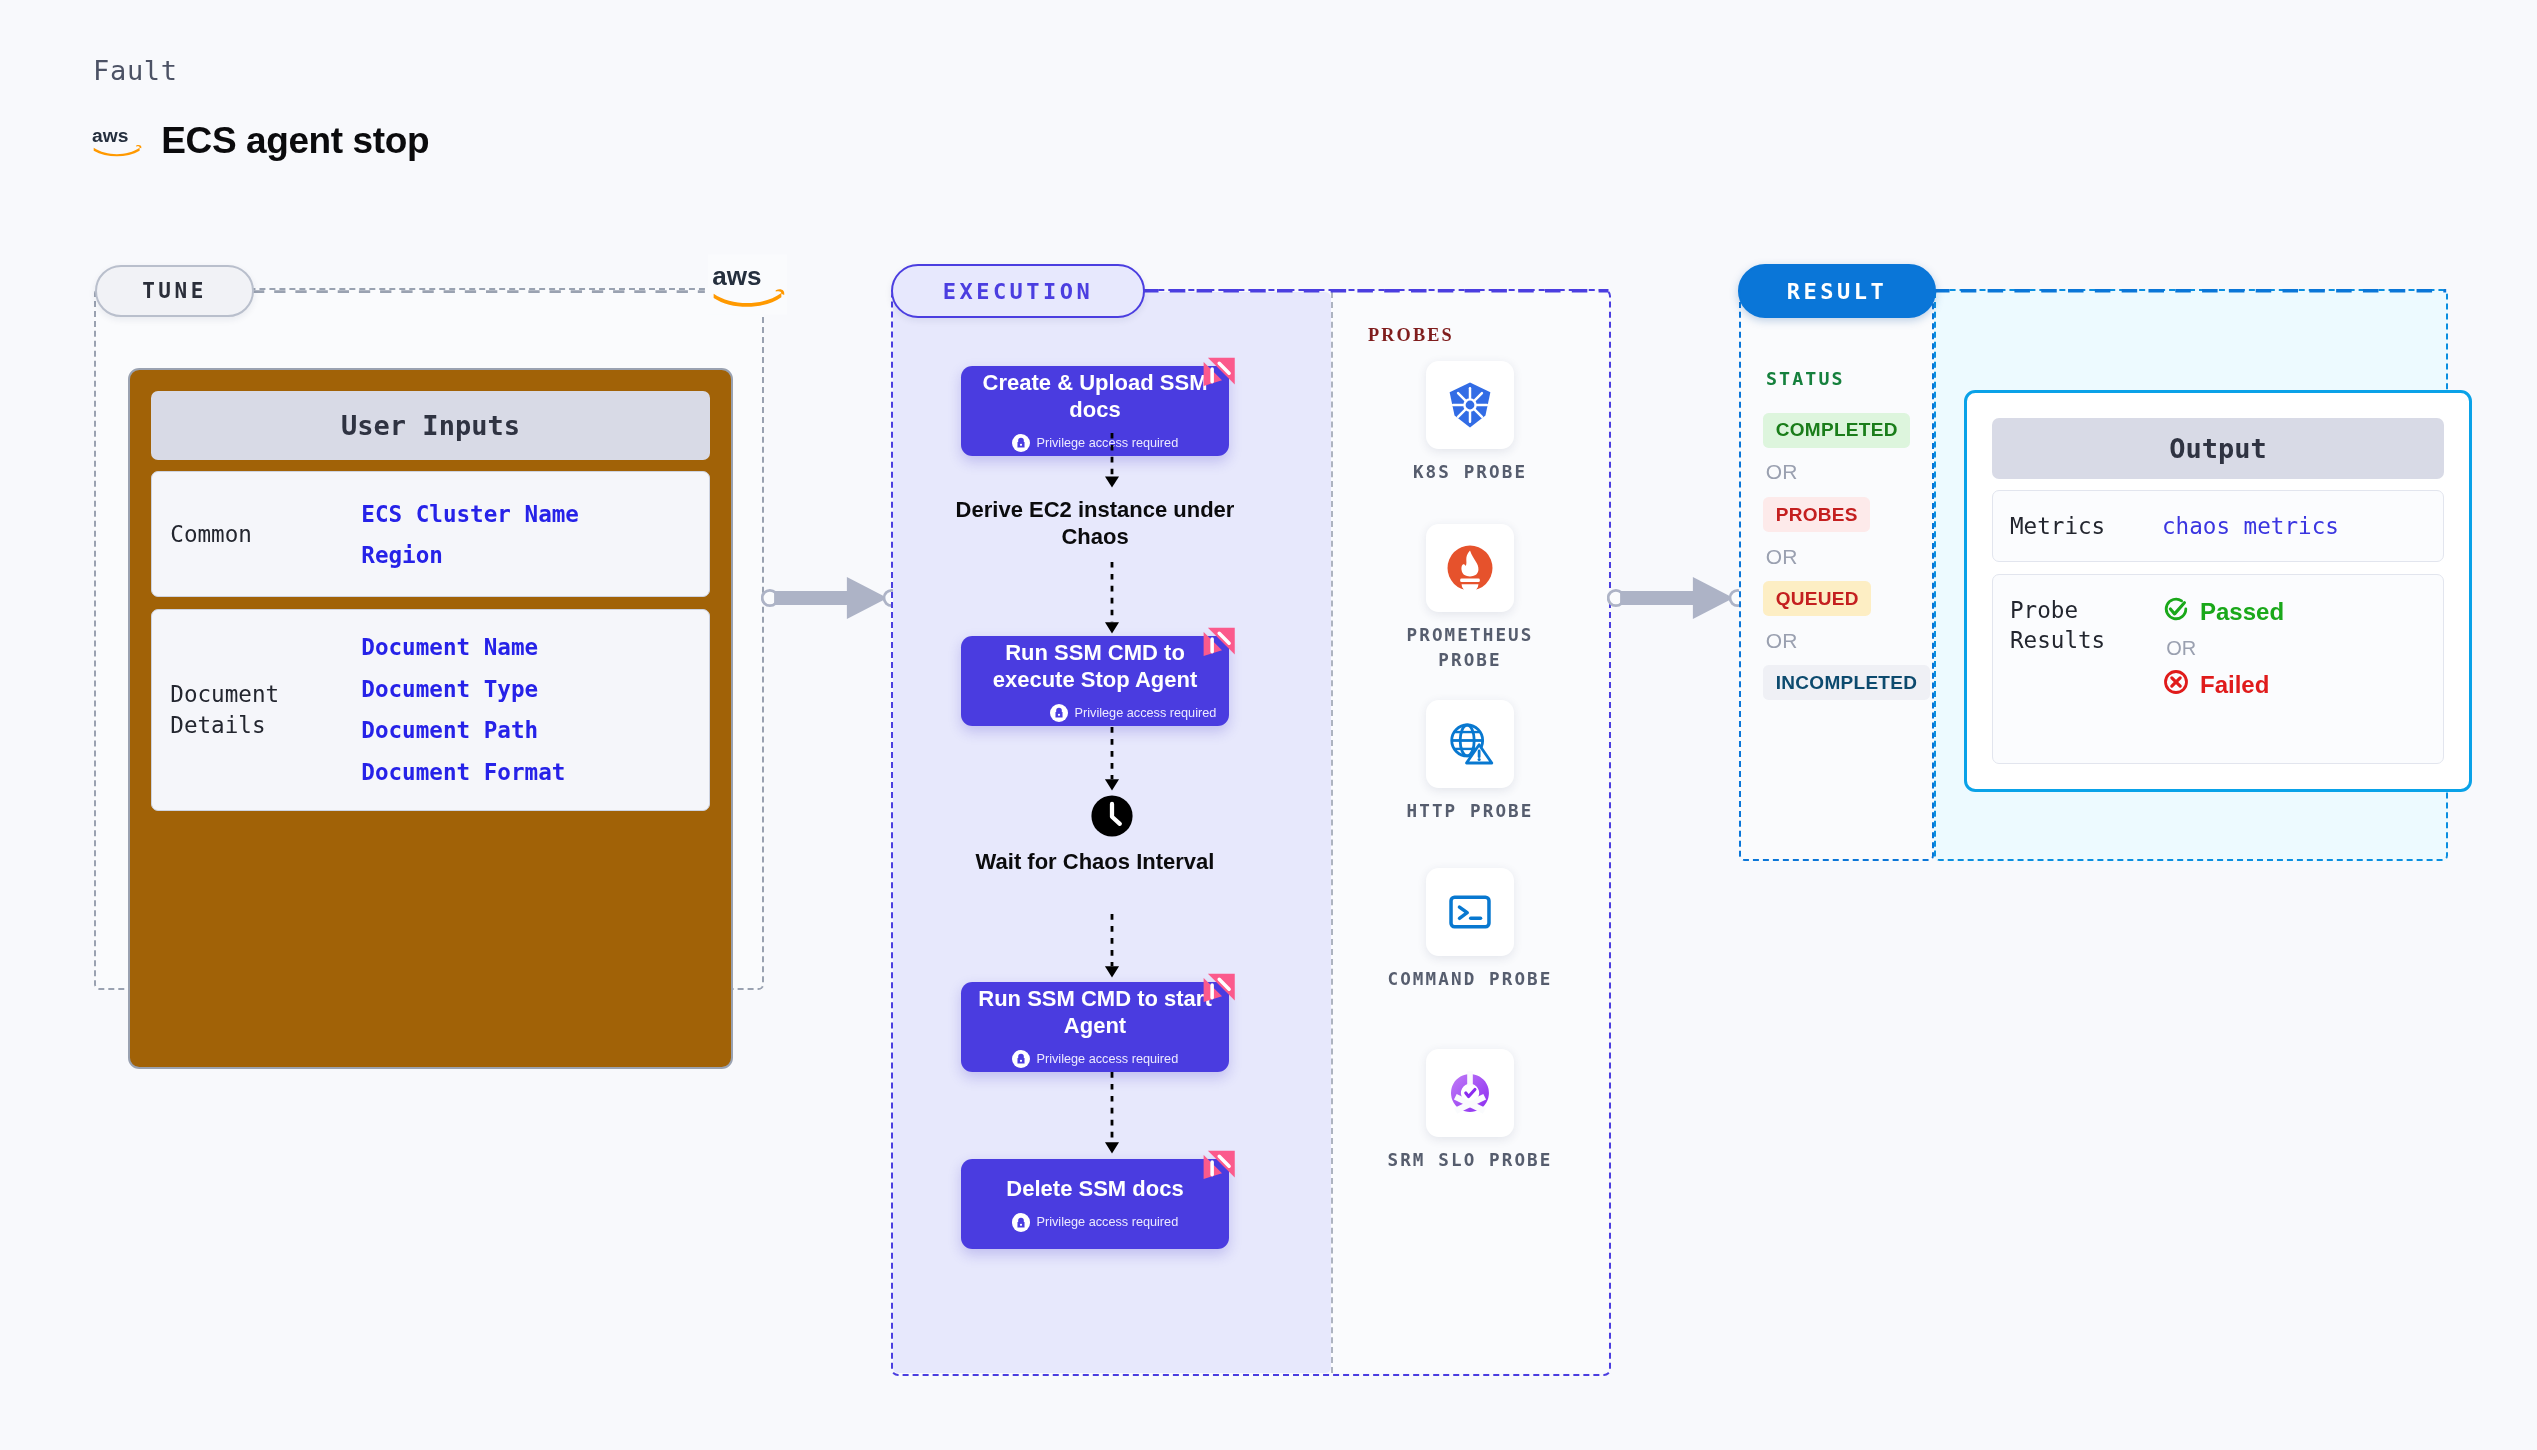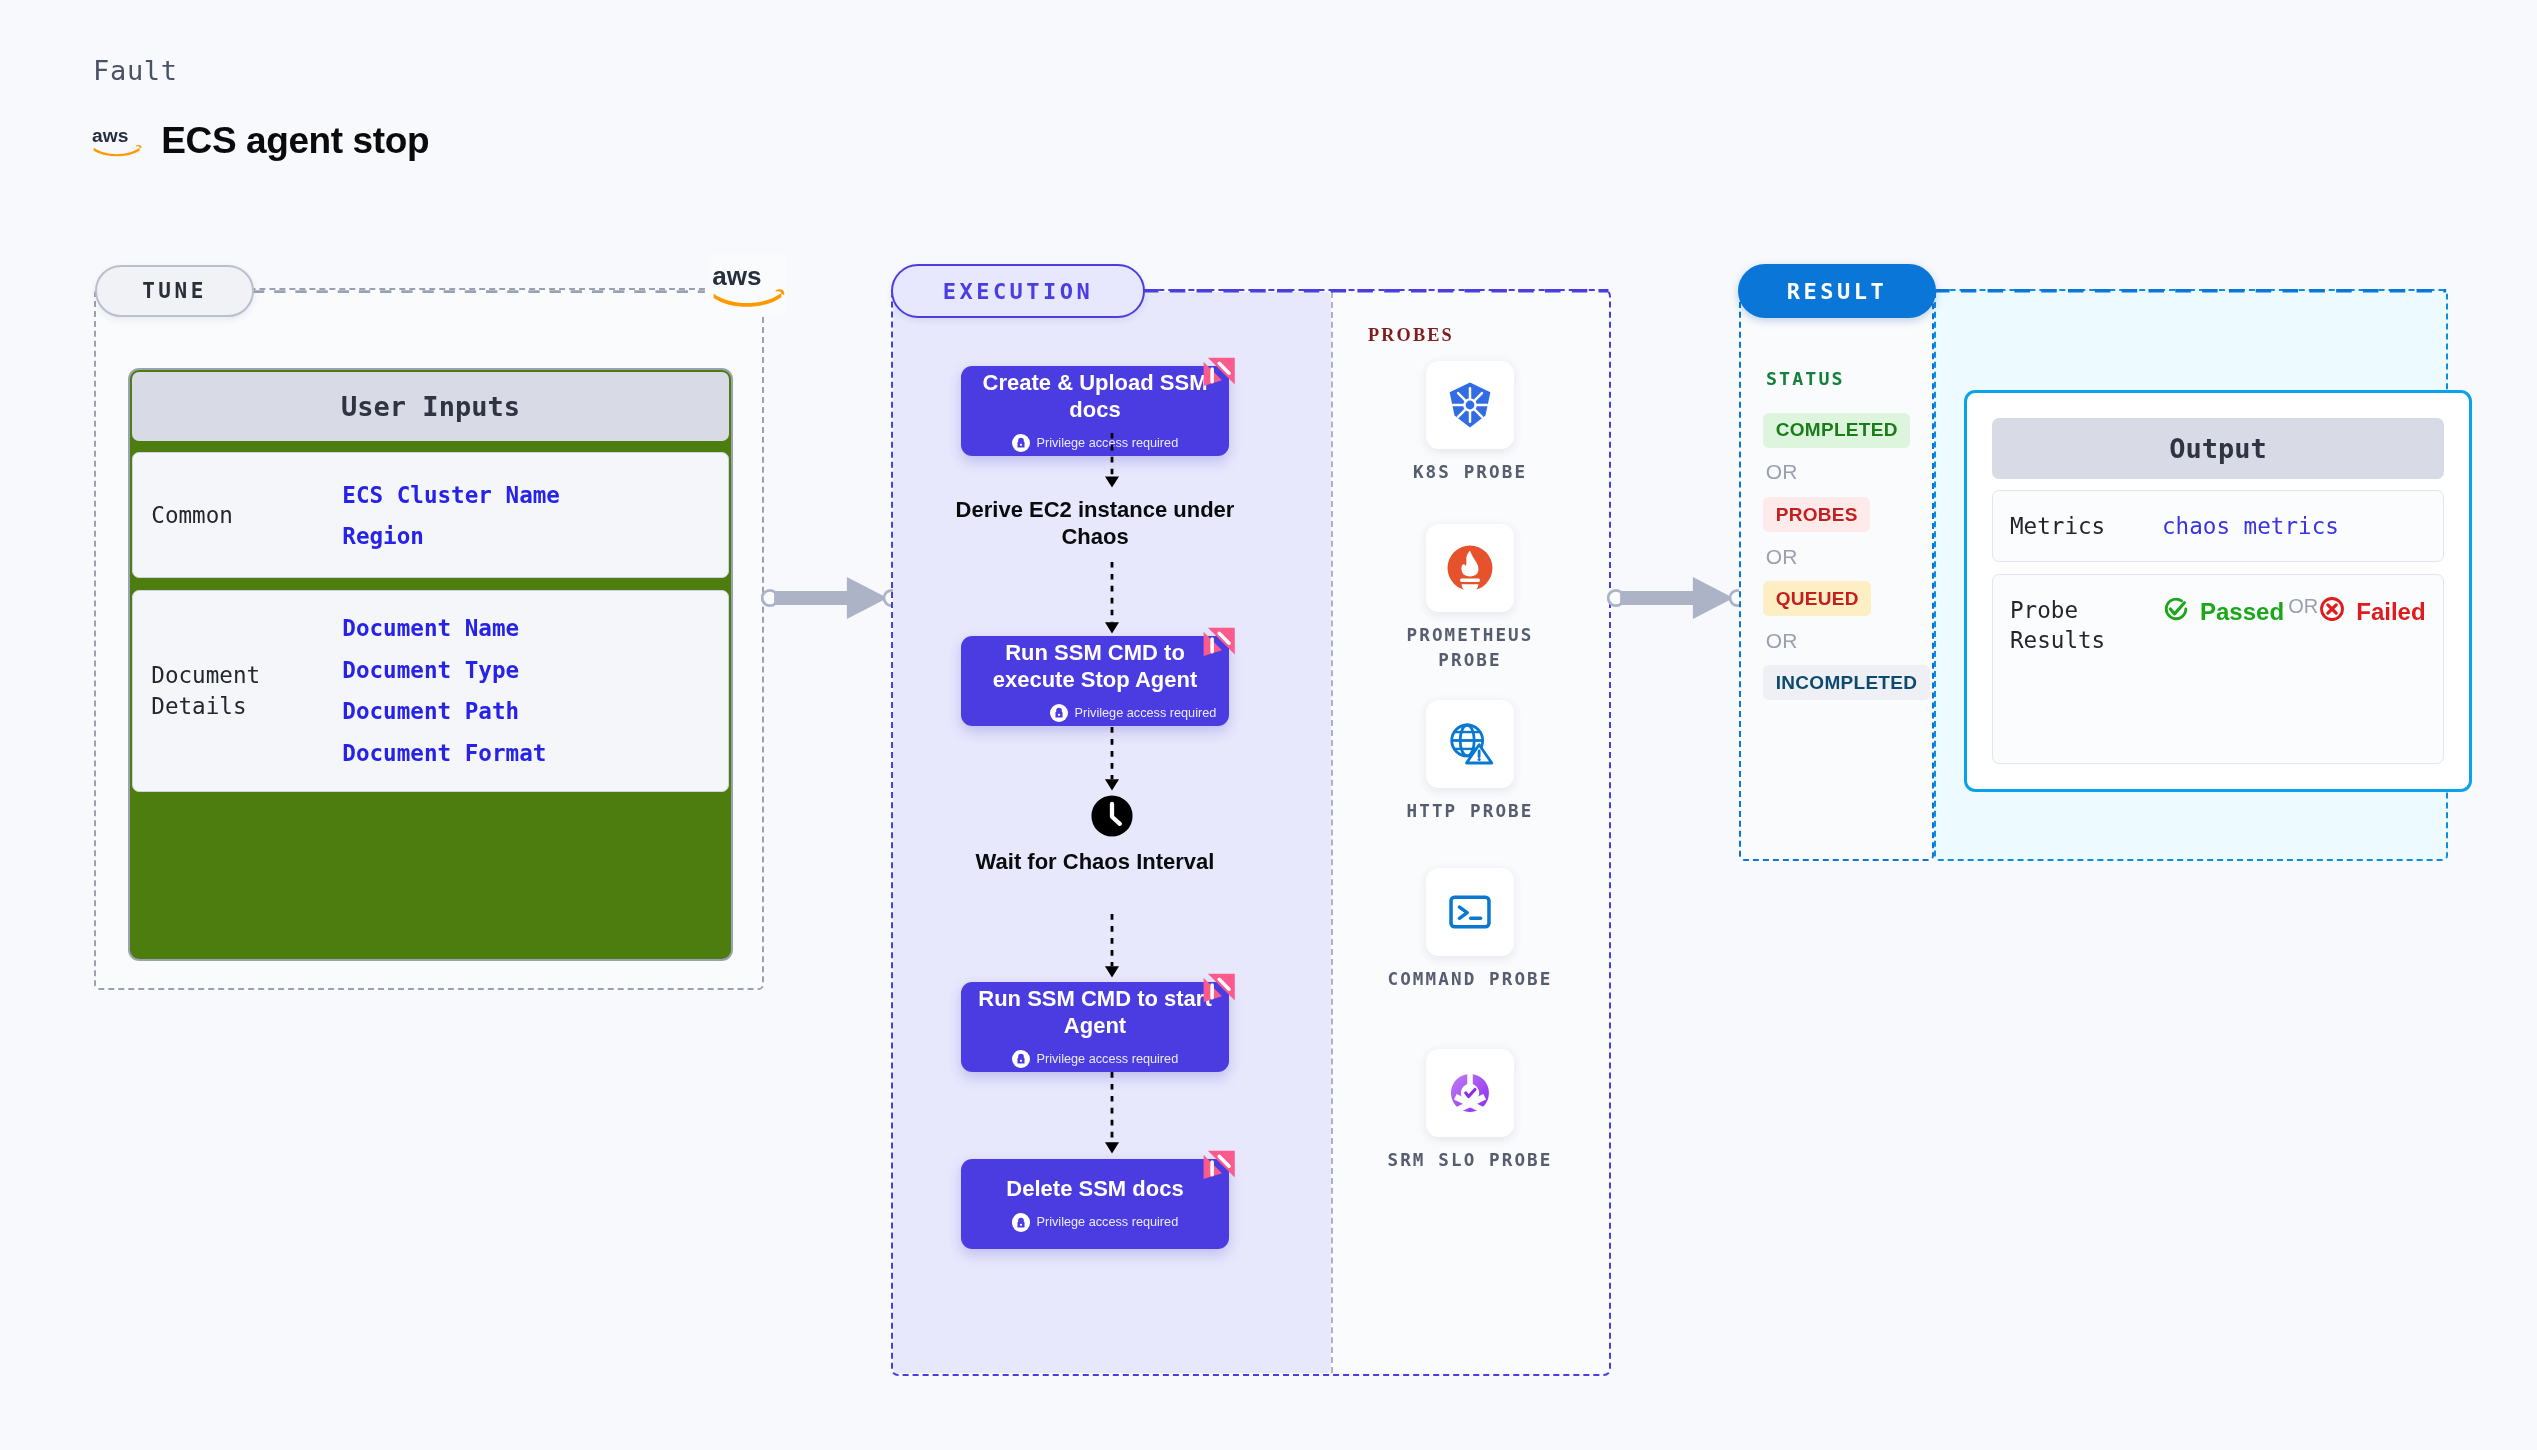--- a/index.html
+++ b/index.html
@@ -71,23 +71,23 @@
     position: absolute; left: 1739px; top: 289px; width: 195px; height: 572px;
     border: 2.1px dashed #0a76d8; border-radius: 5.6px; background: #fafbfd;
   }
   .dash-output {
     position: absolute; left: 1934px; top: 289px; width: 514px; height: 572px;
     border: 2.8px dashed #0a8fe0; border-radius: 5.6px; background: #edfaff;
   }
 
   
   .tune-card {
-    position: absolute; left: 128px; top: 368px; width: 605px; height: 593px;
-    background: #4d7c0f; border: 2.1px solid #9aa2b1; border-radius: 11.3px;
-    padding: 2px; display: flex; flex-direction: column; gap: 11.3px;
+    position: absolute; left: 128px; top: 368px; width: 605px; height: 701px;
+    background: #a16207; border: 2.1px solid #9aa2b1; border-radius: 11.3px;
+    padding: 21px; display: flex; flex-direction: column; gap: 11.3px;
   }
   .card-header {
     height: 69px; background: #d8dae6; border-radius: 7px;
     display: flex; align-items: center; justify-content: center;
     font-family: "DejaVu Sans Mono", monospace;
     font-size: 27px; font-weight: 700; color: #2f3342;
   }
   .tune-row {
     border: 1.4px solid #ced3e0; border-radius: 7px; background: #f5f6fa;
     display: flex; align-items: center; padding: 12.7px 18.3px;
@@ -182,21 +182,21 @@
   }
   .out-label {
     width: 152px; flex: none;
     font-family: "DejaVu Sans Mono", monospace;
     font-size: 22.6px; color: #23262f; line-height: 1.35;
   }
   .out-metric {
     font-family: "DejaVu Sans Mono", monospace;
     font-size: 22.6px; color: #3a35e0;
   }
-  .probe-res { display: flex; flex-direction: row; gap: 0; }
+  .probe-res { display: flex; flex-direction: column; gap: 8px; }
   .pr-item { display: flex; align-items: center; gap: 10px; font-size: 24px; font-weight: 700; }
   .pr-pass { color: #1aa81a; }
   .pr-fail { color: #e01b1b; }
   .pr-or { font-size: 20px; color: #9aa0b0; margin-left: 4.2px; }
 
   .arrow-svg { position: absolute; }
 </style>
 </head>
 <body>
 

